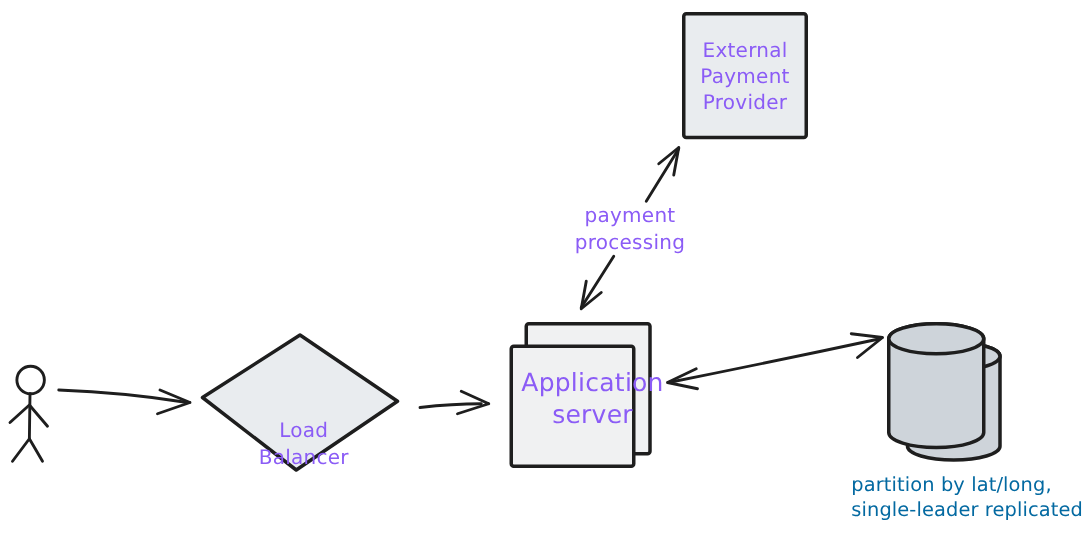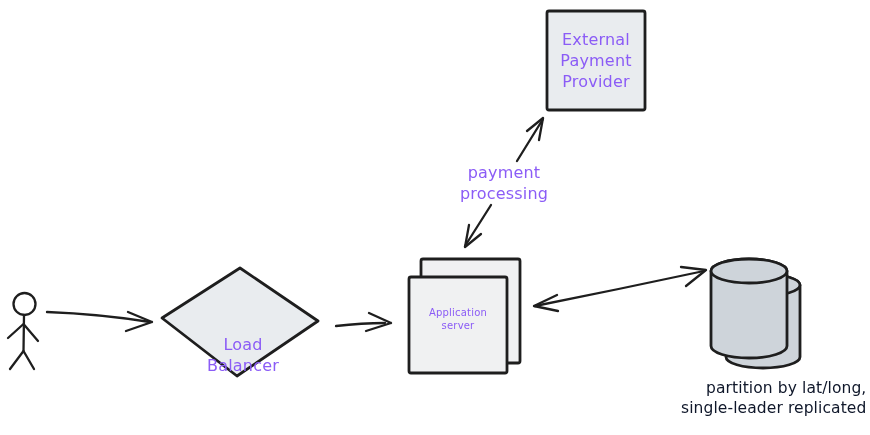--- a/index.html
+++ b/index.html
@@ -8,24 +8,24 @@
     font-family:"DejaVu Sans",sans-serif;overflow:hidden;
   }
   .stage svg{position:absolute;left:0;top:0;}
   .stroke{stroke:#1e1e1e;stroke-width:2.3;fill:none;stroke-linecap:round;stroke-linejoin:round;}
   .shape{stroke:#1e1e1e;stroke-width:2.8;stroke-linejoin:round;stroke-linecap:round;}
   .lbl{
     position:absolute;transform:translate(-50%,-50%);
     text-align:center;white-space:pre-line;color:#8b5cf6;
     font-size:16px;line-height:1.32;letter-spacing:0.2px;
   }
-  .lbl.small{font-size:10px;}
+  .lbl.small{font-size:20px;margin-left:16px;}
   .caption{
-    position:absolute;white-space:pre-line;color:#0f172a;
-    font-size:15.5px;line-height:1.3;text-align:right;letter-spacing:0.1px;
+    position:absolute;white-space:pre-line;color:#0369a1;
+    font-size:15.5px;line-height:1.3;text-align:left;letter-spacing:0.1px;
   }
 </style>
 </head>
 <body>
 
 <div class="stage">
 
   <svg width="870" height="435" viewBox="0 0 870 435">
 
     <g>

